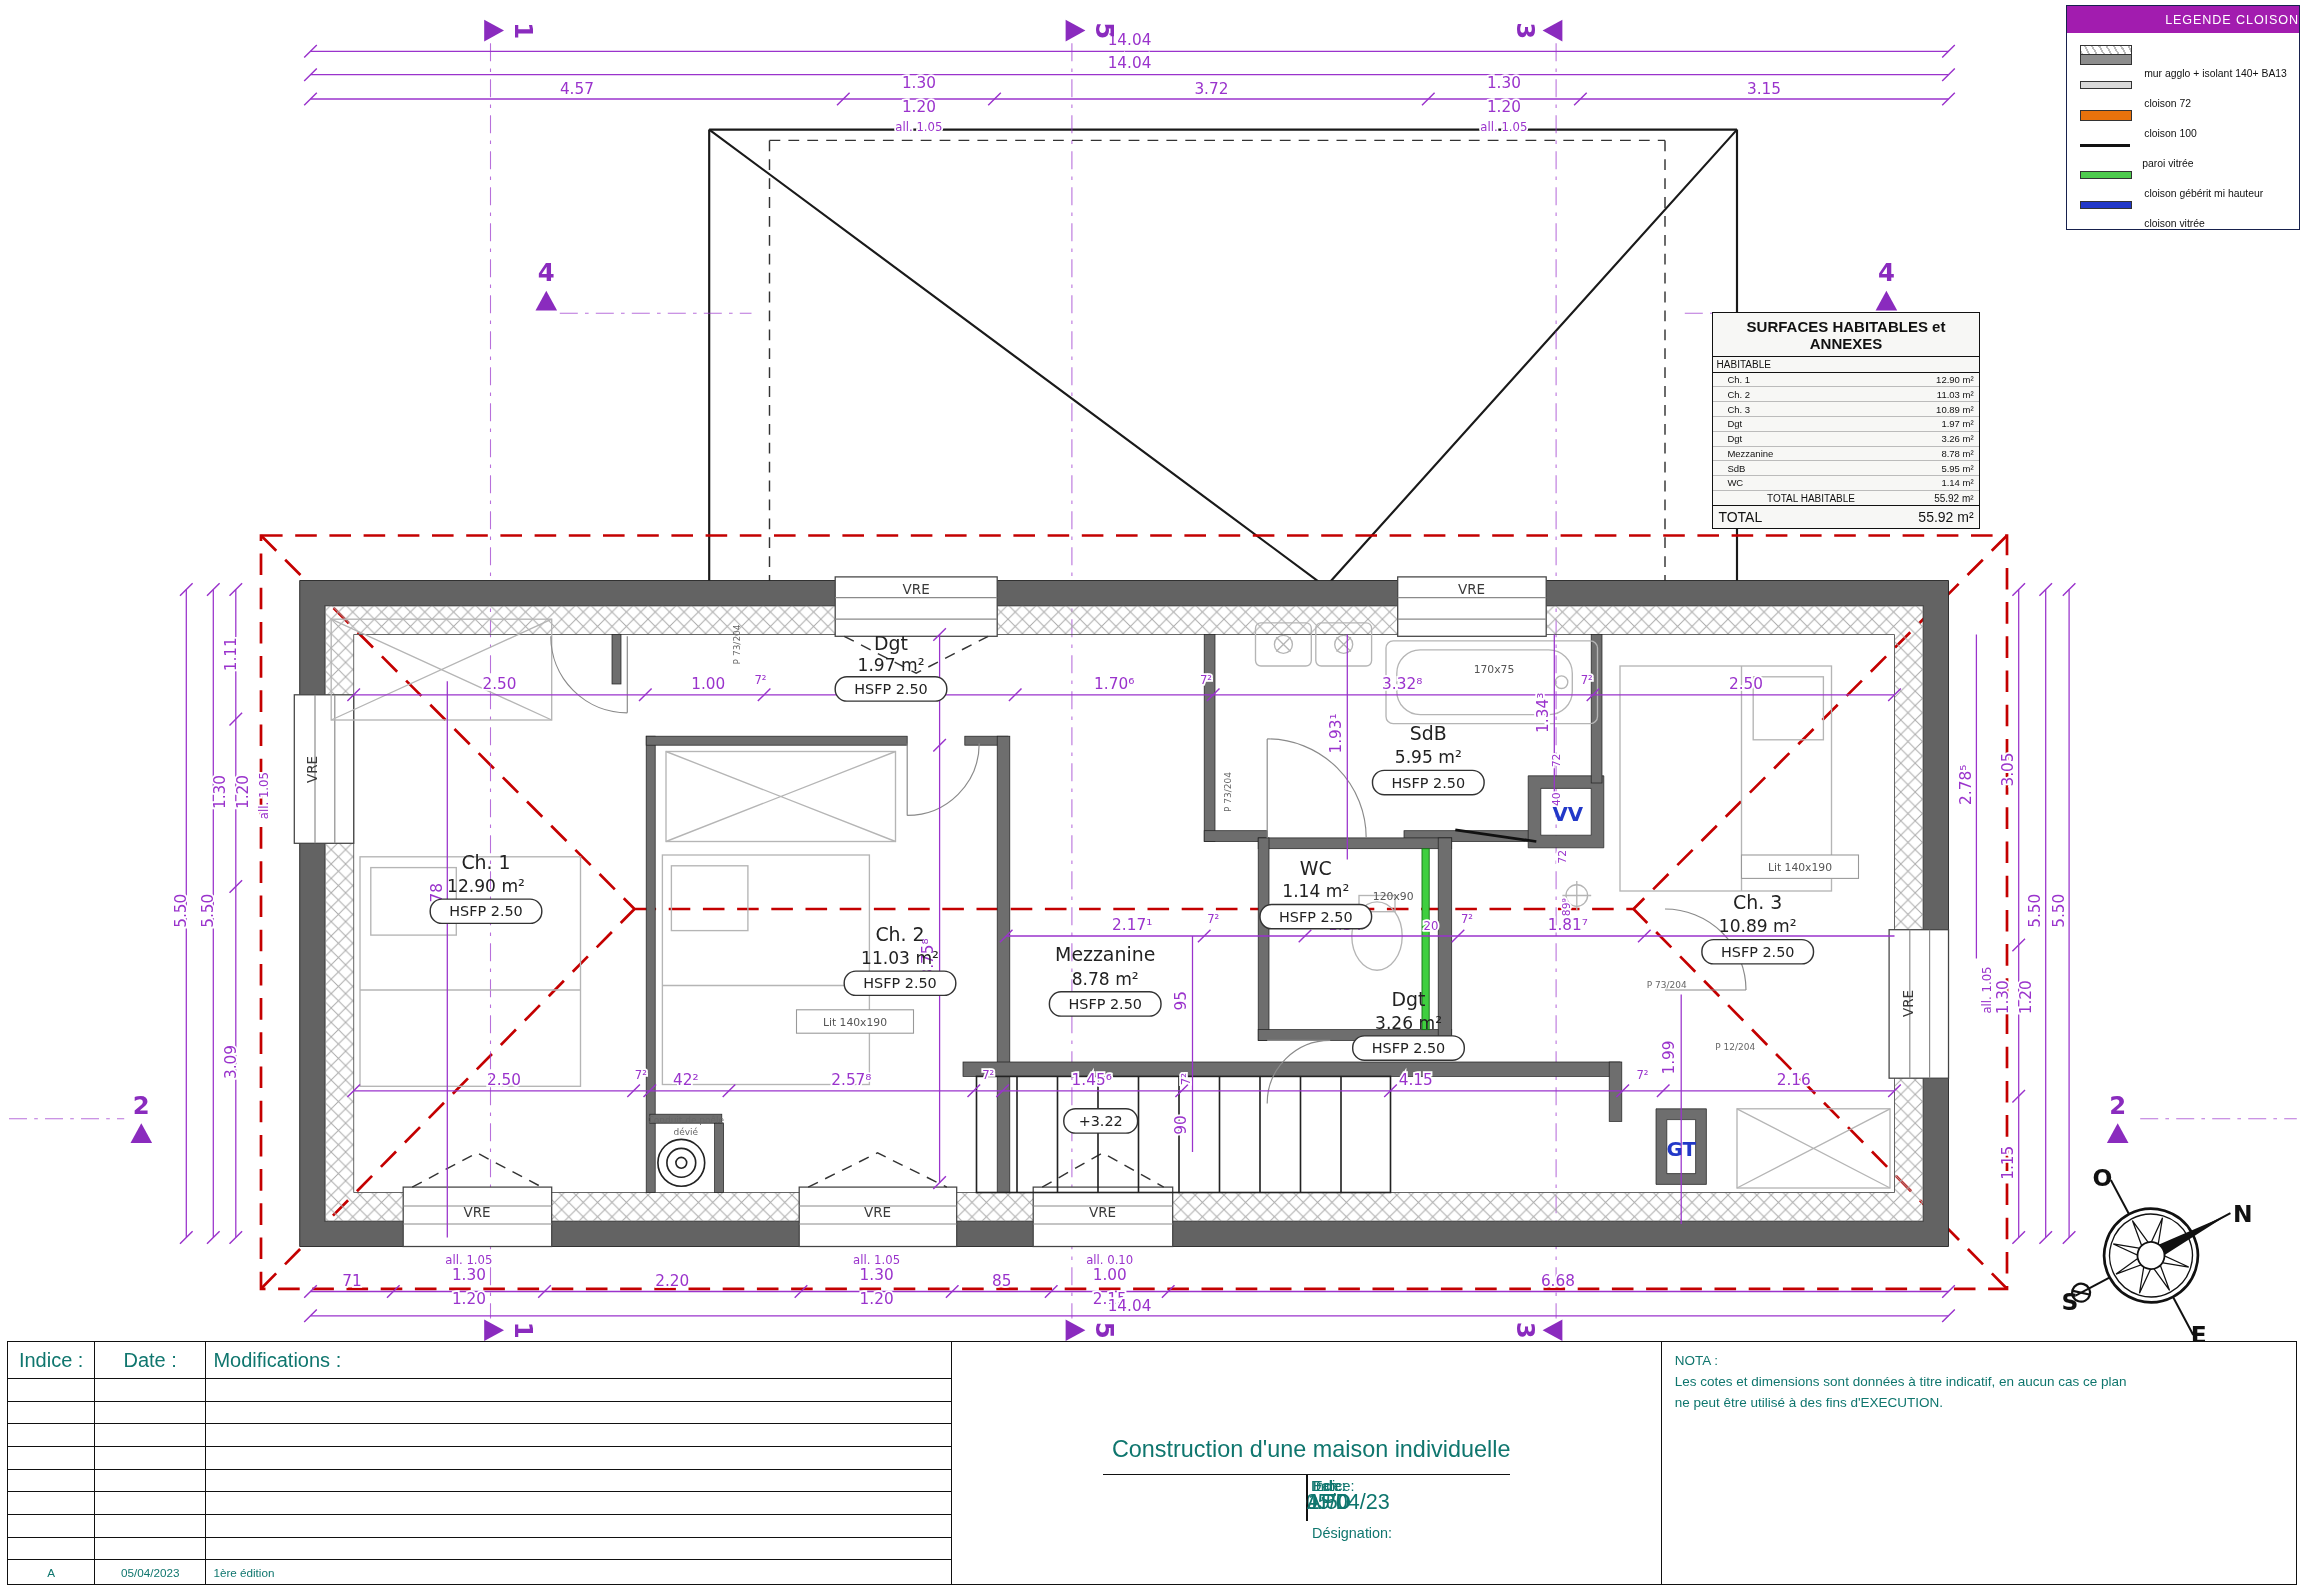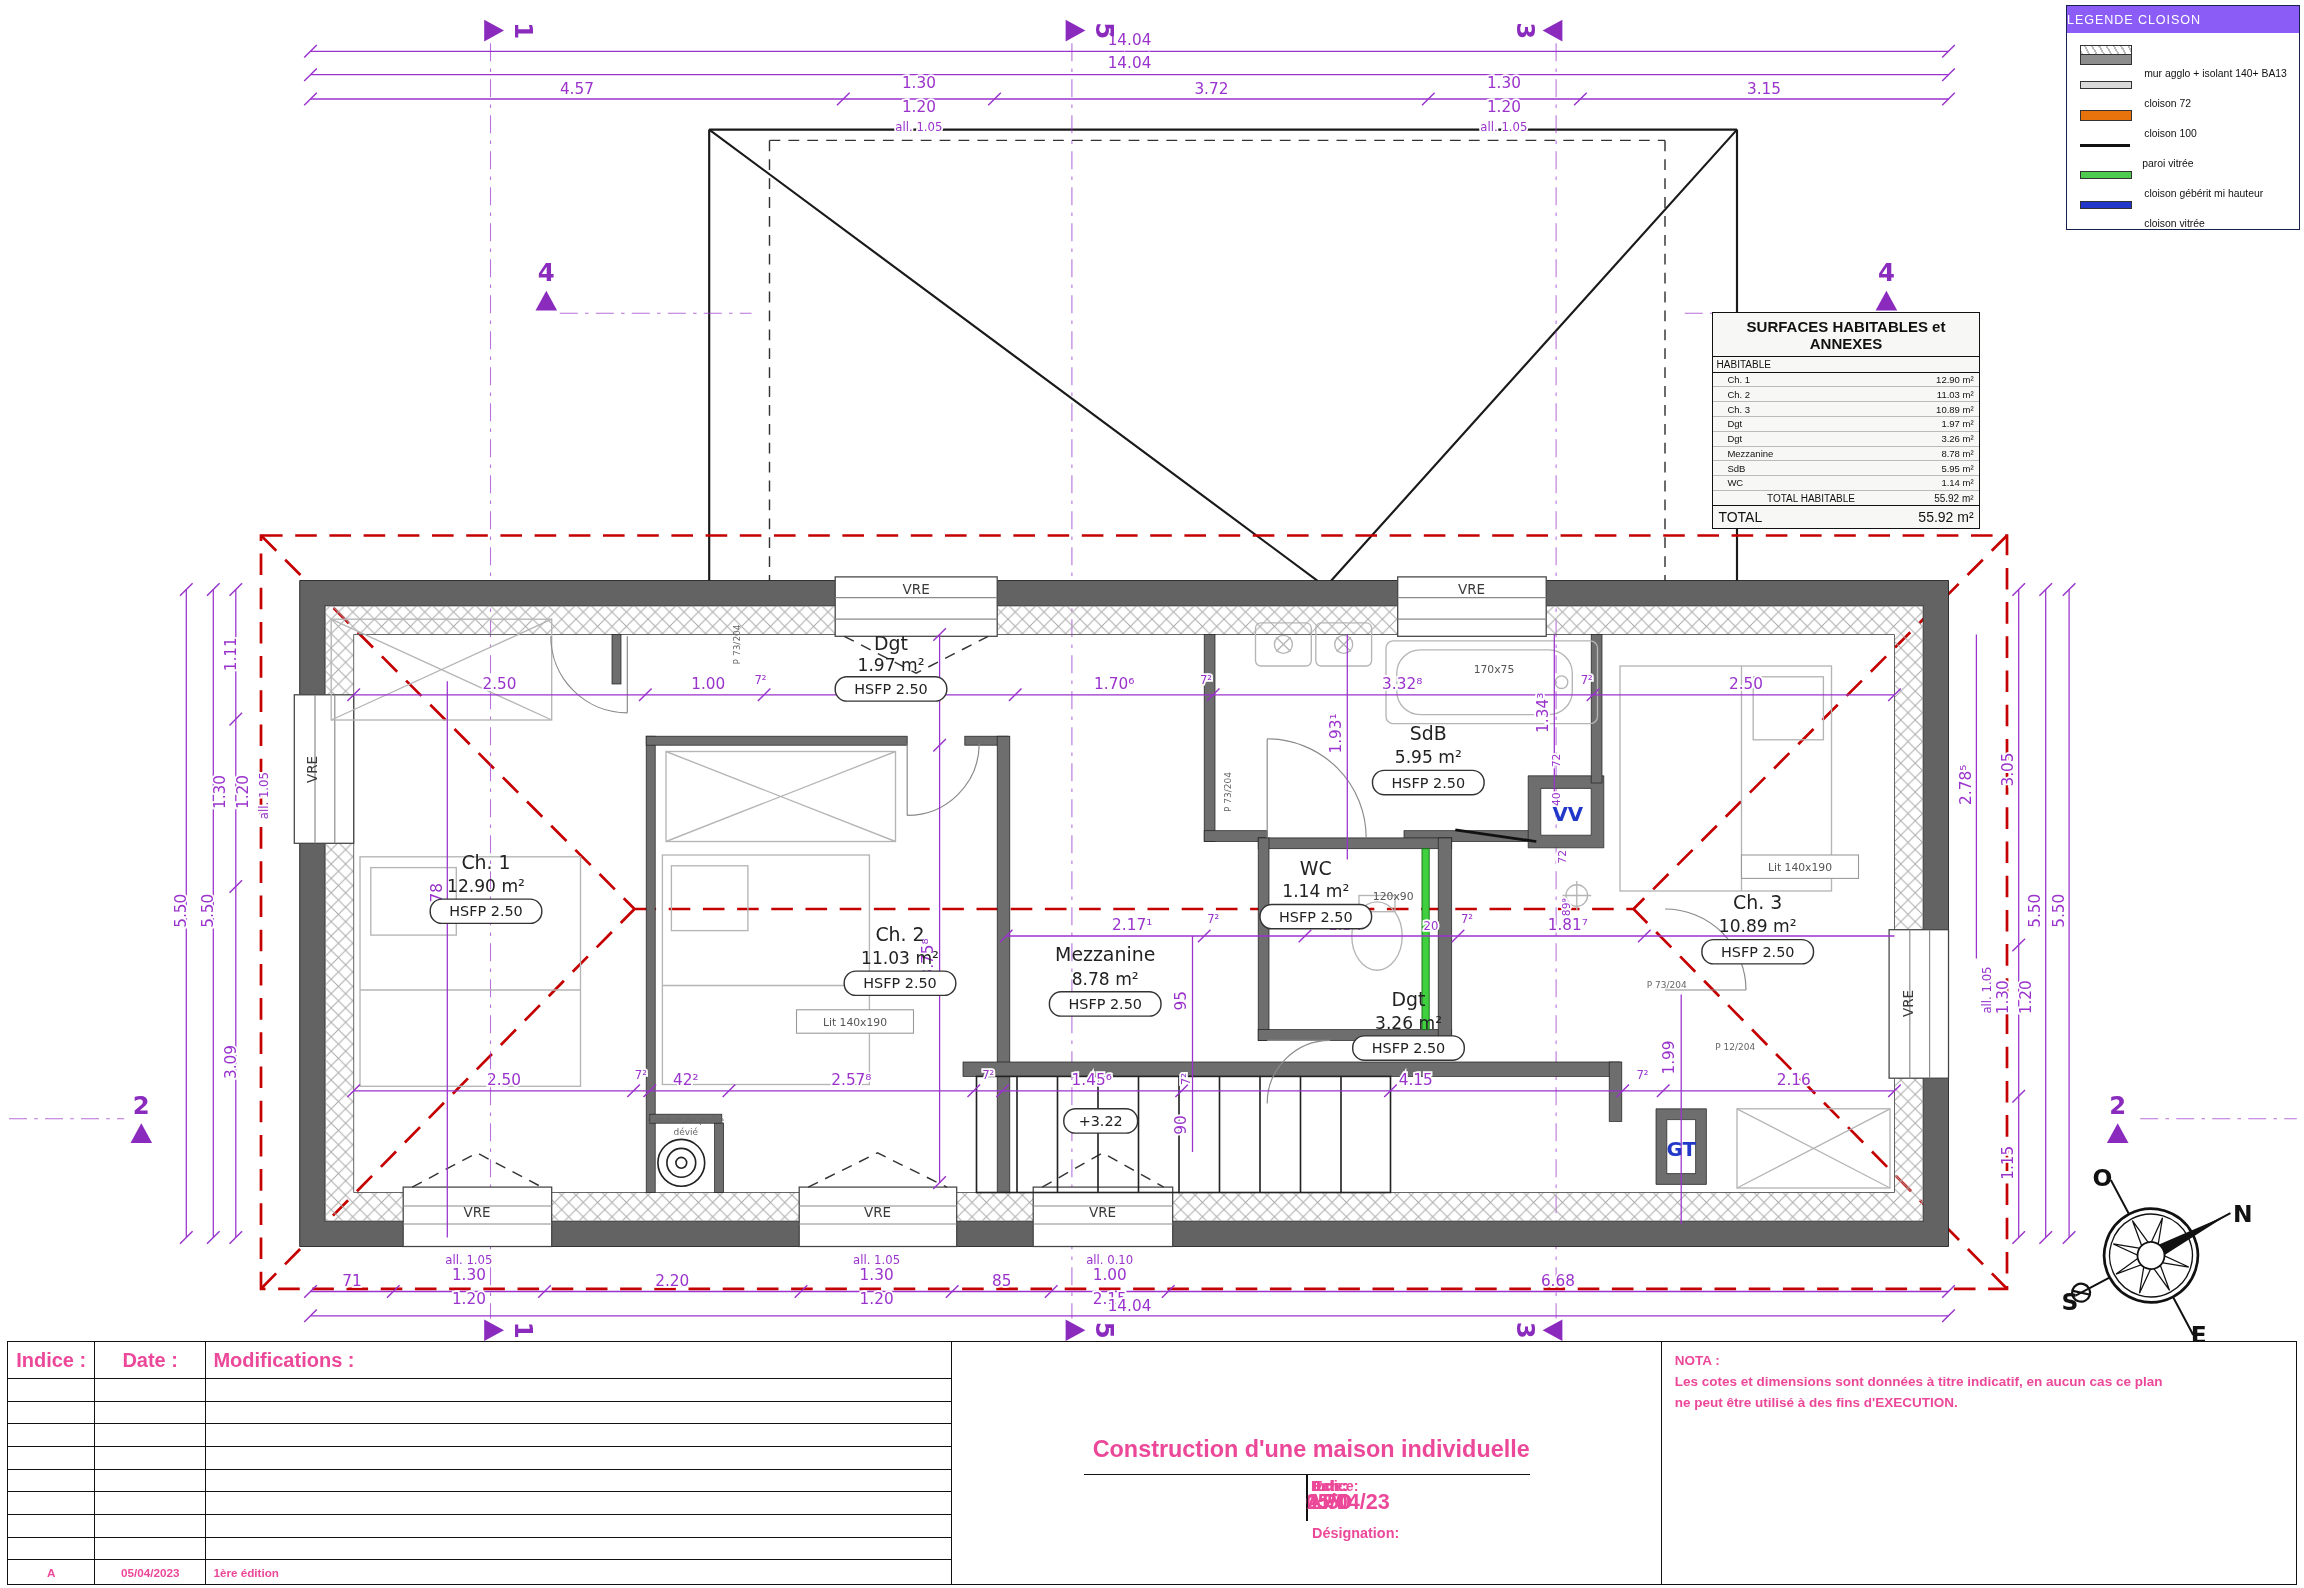--- a/index.html
+++ b/index.html
@@ -33,41 +33,41 @@
   .fl{stroke:#b5b5b5;fill:none;stroke-width:1.5;}
   .dg{stroke:#8a8a8a;fill:none;stroke-width:1.3;}
   .st{stroke:#222;stroke-width:1.8;fill:none;}
   .oval{fill:#fff;stroke:#333;stroke-width:1.6;}
   .box{fill:#fff;stroke:#999;stroke-width:1.2;}
   .cmp{stroke:#111;fill:#fff;}
   .cmpL{fill:#111;font-family:"DejaVu Serif",serif;font-size:26px;font-weight:bold;text-anchor:middle;}
 
   
   .legend{position:absolute;left:2066px;top:5.4px;width:232px;border:1.8px solid #17214d;background:#fff;}
-  .legend-h{background:#8b5cf6;color:#fff;text-align:left;font-size:12.6px;padding:6.3px 0;letter-spacing:0.9px;}
+  .legend-h{background:#a21caf;color:#fff;text-align:right;font-size:12.6px;padding:6.3px 0;letter-spacing:0.9px;}
   .legend-body{padding:7.2px 5.4px 9px 12.6px;}
   .lg-item{display:flex;align-items:center;height:30px;}
   .lg-sw{width:50px;margin-right:12.6px;flex:none;}
   .lg-lab{font-size:10.4px;color:#111;margin-top:37px;}
   .sw-mur{border:0.9px solid #333;height:18px;display:flex;flex-direction:column;}
   .sw-mur-top{height:8px;background:repeating-linear-gradient(60deg,#bbb 0 1.8px,#fff 1.8px 6.3px),
               repeating-linear-gradient(-60deg,#bbb 0 1.8px,transparent 1.8px 6.3px);}
   .sw-mur-bot{flex:1;background:#8d8d8d;border-top:0.9px solid #333;}
   .sw-bar{border:0.9px solid #333;}
 
   
   .surf{position:absolute;left:1712px;top:312px;width:266px;border:1.8px solid #111;background:#f7f7f5;font-size:9.5px;color:#111;}
   .surf-title{font-weight:bold;font-size:15px;text-align:center;padding:4.5px 0;border-bottom:1.8px solid #111;}
   .surf-sec{padding:1.8px 3.6px;border-bottom:1.4px solid #111;font-size:10px;}
   .surf-row{display:flex;justify-content:space-between;padding:1.4px 5.4px 1.4px 14.4px;border-bottom:0.9px solid #bbb;}
   .surf-sub{display:flex;justify-content:space-between;padding:1.8px 5.4px 1.8px 54px;font-size:10px;border-bottom:1.8px solid #111;}
   .surf-tot{display:flex;justify-content:space-between;padding:2.7px 5.4px;font-weight:normal;font-size:14px;}
 
   
-  .tblock{position:absolute;left:7.2px;right:7.2px;top:1341px;bottom:3.6px;border:1.8px solid #111;background:#fff;display:flex;color:#ec4899;font-weight:bold;}
+  .tblock{position:absolute;left:7.2px;right:7.2px;top:1341px;bottom:3.6px;border:1.8px solid #111;background:#fff;display:flex;color:#0f766e;}
   .rev{width:943px;border-right:1.8px solid #111;display:flex;flex-direction:column;}
   .rev-row{display:flex;border-bottom:1.4px solid #111;flex:1;}
   .rev-row.head{flex:none;height:36px;border-bottom:1.8px solid #111;font-size:20px;}
   .rev-row.foot{flex:none;height:24px;border-bottom:none;font-size:11.7px;}
   .rc{border-right:1.4px solid #111;display:flex;align-items:center;padding-left:7.2px;}
   .rc.c1{width:86px;justify-content:center;padding-left:0;}
   .rc.c2{width:110px;justify-content:center;padding-left:0;}
   .rc.c3{flex:1;border-right:none;}
   .mid{width:709px;border-right:1.8px solid #111;display:flex;flex-direction:column;align-items:center;}
   .mid-spacer{height:81px;border-bottom:1.8px solid #111;}

